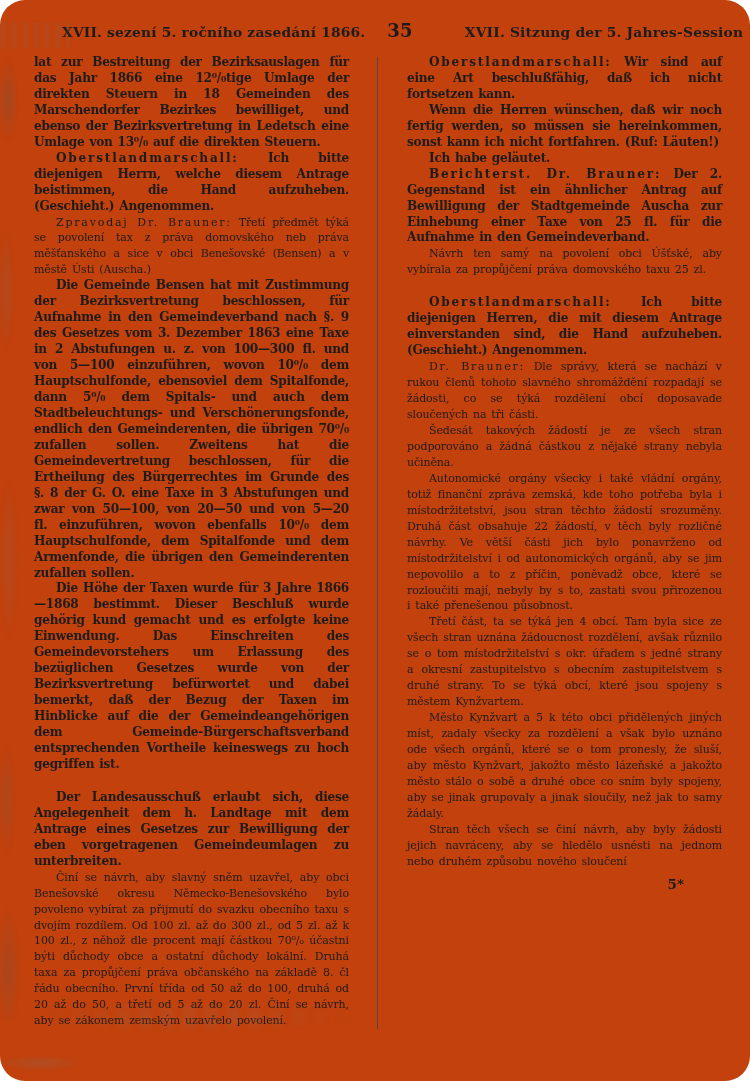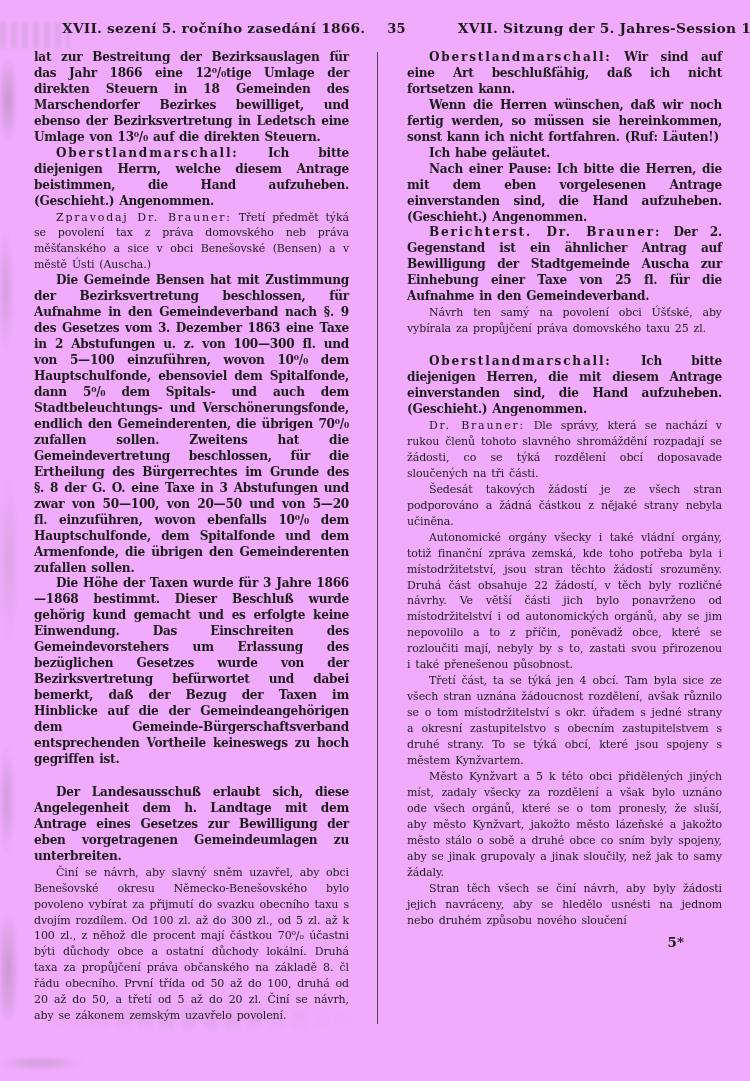--- a/index.html
+++ b/index.html
@@ -1,22 +1,23 @@
 <!DOCTYPE html>
 <html><head>
 <meta charset="utf-8">
 <style>
   html,body{margin:0;padding:0;}
   .page{
     position:relative;
     width:750px;height:1081px;
-    background:#f0abfc;
+    background:#c2410c;
     overflow:hidden;
     font-family:"Liberation Serif", serif;
     color:#1e1c1a;
+    border-radius:25px;
   }
   
   .smudge{position:absolute;pointer-events:none;}
   .sm-left{
     left:0;top:40px;width:26px;height:980px;
     background:
       radial-gradient(14px 60px at 8px 60px, rgba(90,90,90,.28), transparent 70%),
       radial-gradient(12px 90px at 6px 250px, rgba(110,110,110,.20), transparent 70%),
       radial-gradient(14px 120px at 9px 520px, rgba(120,120,120,.16), transparent 70%),
       radial-gradient(12px 80px at 7px 760px, rgba(100,100,100,.22), transparent 70%),
@@ -42,21 +43,21 @@
     filter:blur(1px);
   }
 
   .hdr{
     display:flex;align-items:baseline;
     padding:20px 30px 0 62px;
     font-weight:bold;font-size:14.5px;letter-spacing:.2px;
     white-space:nowrap;
   }
   .hdr .h-left{font-family:"DejaVu Serif",serif;font-size:13.8px;}
-  .hdr .h-num{margin:0 26px 0 22px;font-family:"DejaVu Serif",serif;font-size:13px;}
+  .hdr .h-num{margin:0 26px 0 22px;font-family:"DejaVu Serif",serif;font-size:18px;}
   .hdr .h-right{font-family:"DejaVu Serif",serif;font-size:13.8px;flex:1;text-align:left;padding-left:26px;}
 
   .cols{
     display:flex;
     padding:14px 28px 0 34px;
     align-items:stretch;
     gap:20px;
   }
   .col{width:343px;text-align:justify;}
   .col.left{padding-right:8px;}
@@ -101,21 +102,20 @@
       <p class="fr gap"><span>Der Landesausschuß erlaubt sich, diese Angelegenheit dem h. Landtage mit dem Antrage eines Gesetzes zur Bewilligung der eben vorgetragenen Gemeindeumlagen zu unterbreiten.</span></p>
       <p class="cz"><span>Činí se návrh, aby slavný sněm uzavřel, aby obci Benešovské okresu Německo-Benešovského bylo povoleno vybírat za přijmutí do svazku obecního taxu s dvojím rozdílem. Od 100 zl. až do 300 zl., od 5 zl. až k 100 zl., z něhož dle procent mají částkou 70⁰/₀ účastni býti důchody obce a ostatní důchody lokální. Druhá taxa za propůjčení práva občanského na základě 8. čl řádu obecního. První třída od 50 až do 100, druhá od 20 až do 50, a třetí od 5 až do 20 zl. Činí se návrh, aby se zákonem zemským uzavřelo povolení.</span></p>
     </section>
 
     <div class="divider"></div>
 
     <section class="col right">
       <p class="fr"><span class="sp">Oberstlandmarschall:</span><span> Wir sind auf eine Art beschlußfähig, daß ich nicht fortsetzen kann.</span></p>
       <p class="fr"><span>Wenn die Herren wünschen, daß wir noch fertig werden, so müssen sie hereinkommen, sonst kann ich nicht fortfahren. (Ruf: Läuten!)</span></p>
       <p class="fr"><span>Ich habe geläutet.</span></p>
-      <p class="fr"><span>Nach einer Pause: Ich bitte die Herren, die mit dem eben vorgelesenen Antrage einverstanden sind, die Hand aufzuheben. (Geschieht.) Angenommen.</span></p>
       <p class="fr"><span class="sp">Berichterst. Dr. Brauner:</span><span> Der 2. Gegenstand ist ein ähnlicher Antrag auf Bewilligung der Stadtgemeinde Auscha zur Einhebung einer Taxe von 25 fl. für die Aufnahme in den Gemeindeverband.</span></p>
       <p class="cz"><span>Návrh ten samý na povolení obci Úšťské, aby vybírala za propůjčení práva domovského taxu 25 zl.</span></p>
       <p class="fr gap"><span class="sp">Oberstlandmarschall:</span><span> Ich bitte diejenigen Herren, die mit diesem Antrage einverstanden sind, die Hand aufzuheben. (Geschieht.) Angenommen.</span></p>
       <p class="cz"><span class="sp">Dr. Brauner:</span><span> Dle správy, která se nachází v rukou členů tohoto slavného shromáždění rozpadají se žádosti, co se týká rozdělení obcí doposavade sloučených na tři části.</span></p>
       <p class="cz"><span>Šedesát takových žádostí je ze všech stran podporováno a žádná částkou z nějaké strany nebyla učiněna.</span></p>
       <p class="cz"><span>Autonomické orgány všecky i také vládní orgány, totiž finanční zpráva zemská, kde toho potřeba byla i místodržitetství, jsou stran těchto žádostí srozuměny. Druhá část obsahuje 22 žádostí, v těch byly rozličné návrhy. Ve větší části jich bylo ponavrženo od místodržitelství i od autonomických orgánů, aby se jim nepovolilo a to z příčin, poněvadž obce, které se rozloučiti mají, nebyly by s to, zastati svou přirozenou i také přenešenou působnost.</span></p>
       <p class="cz"><span>Třetí část, ta se týká jen 4 obcí. Tam byla sice ze všech stran uznána žádoucnost rozdělení, avšak různilo se o tom místodržitelství s okr. úřadem s jedné strany a okresní zastupitelstvo s obecním zastupitelstvem s druhé strany. To se týká obcí, které jsou spojeny s městem Kynžvartem.</span></p>
       <p class="cz"><span>Město Kynžvart a 5 k této obci přidělených jiných míst, zadaly všecky za rozdělení a však bylo uznáno ode všech orgánů, které se o tom pronesly, že sluší, aby město Kynžvart, jakožto město lázeňské a jakožto město stálo o sobě a druhé obce co sním byly spojeny, aby se jinak grupovaly a jinak sloučily, než jak to samy žádaly.</span></p>
       <p class="cz"><span>Stran těch všech se činí návrh, aby byly žádosti jejich navráceny, aby se hledělo usnésti na jednom nebo druhém způsobu nového sloučení</span></p>
       <div class="sig">5*</div>

